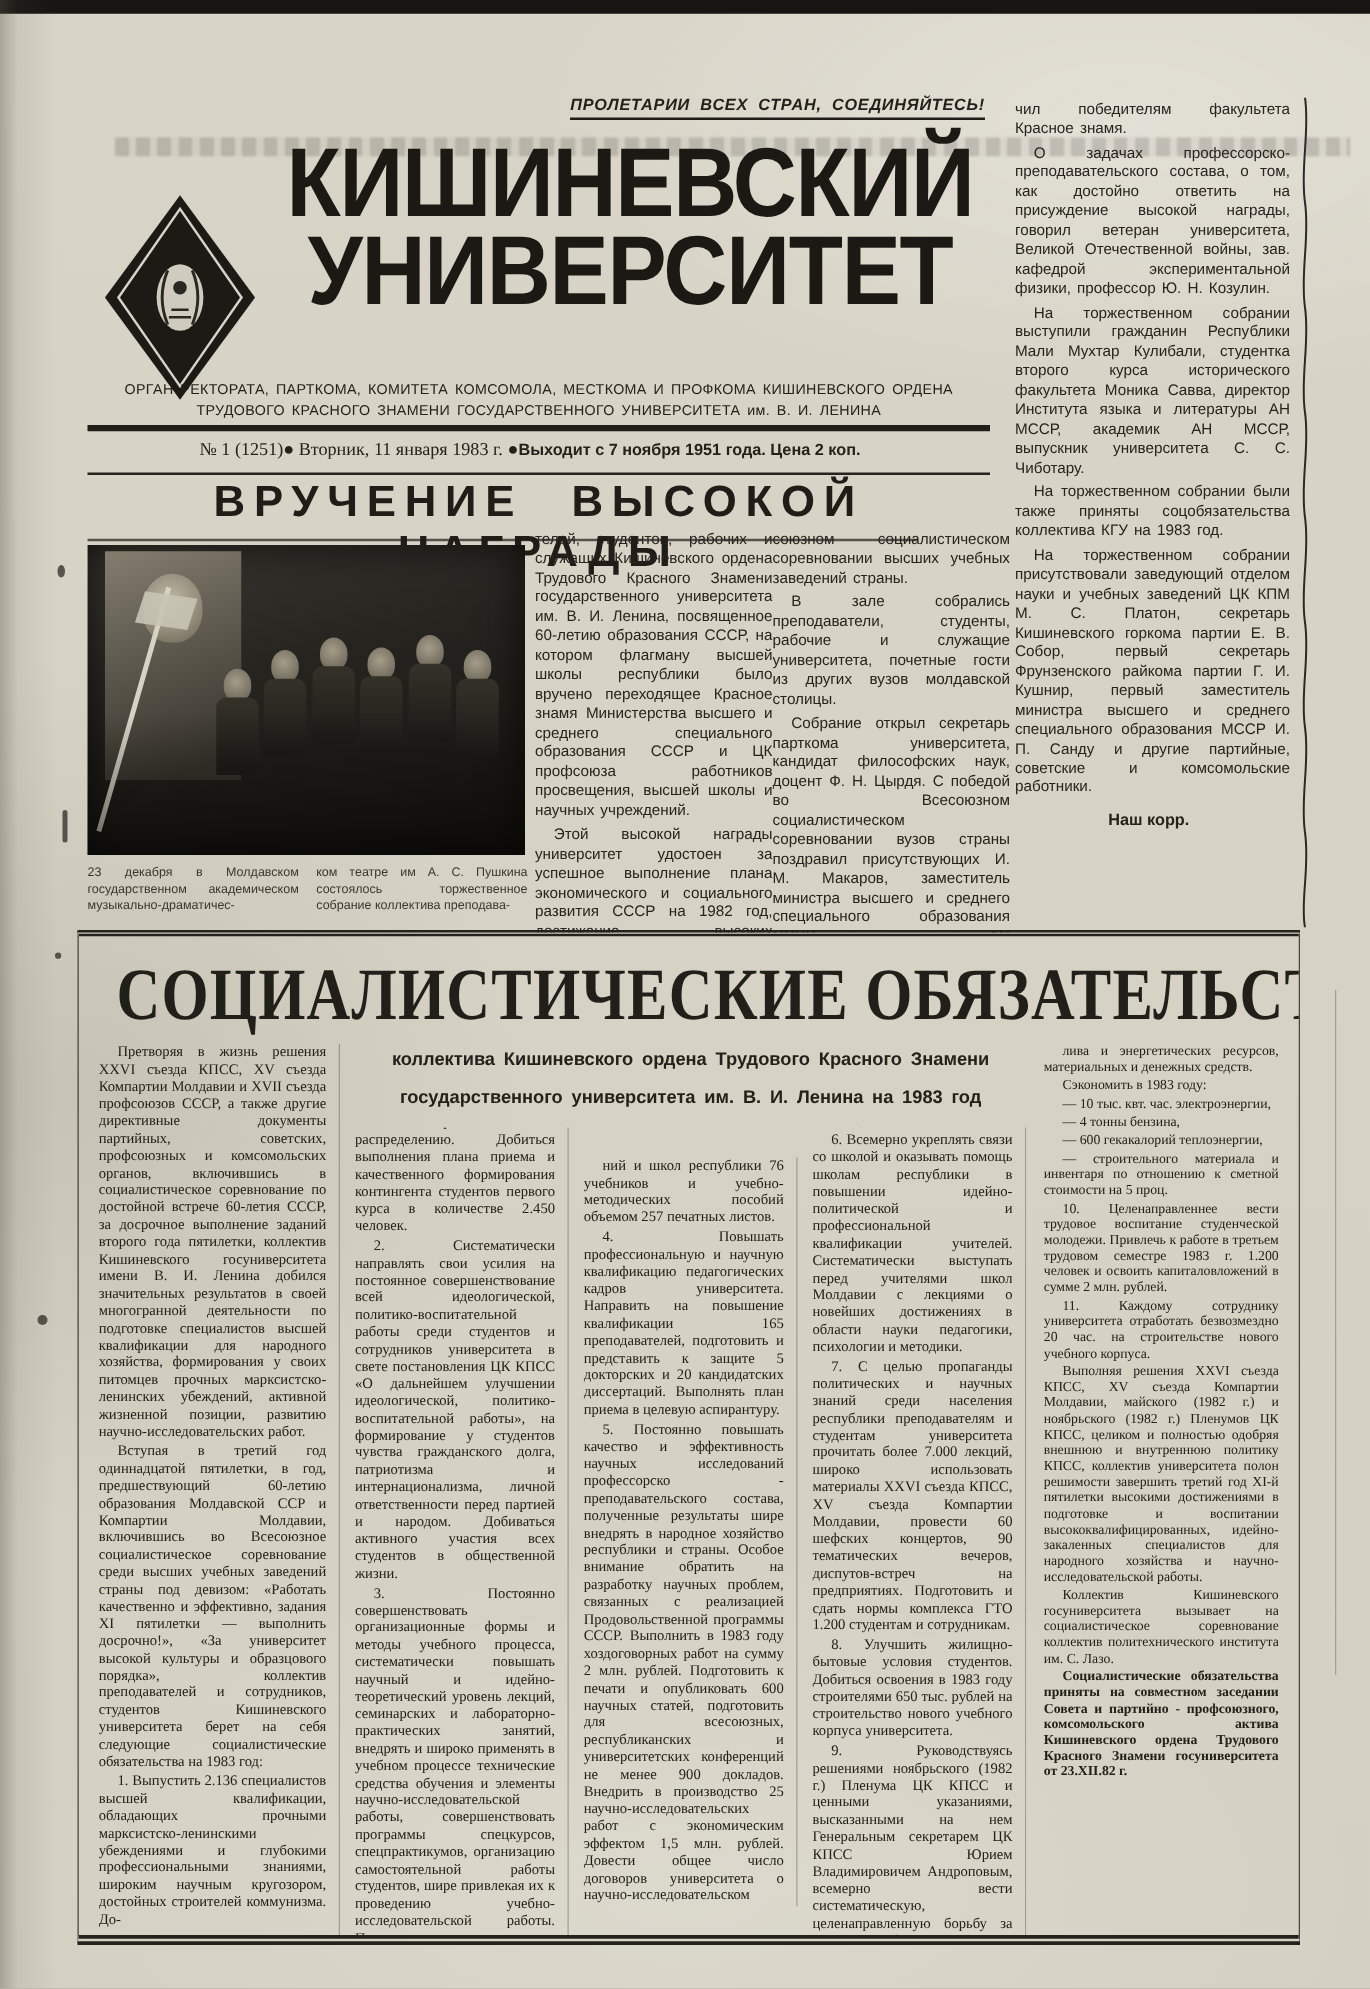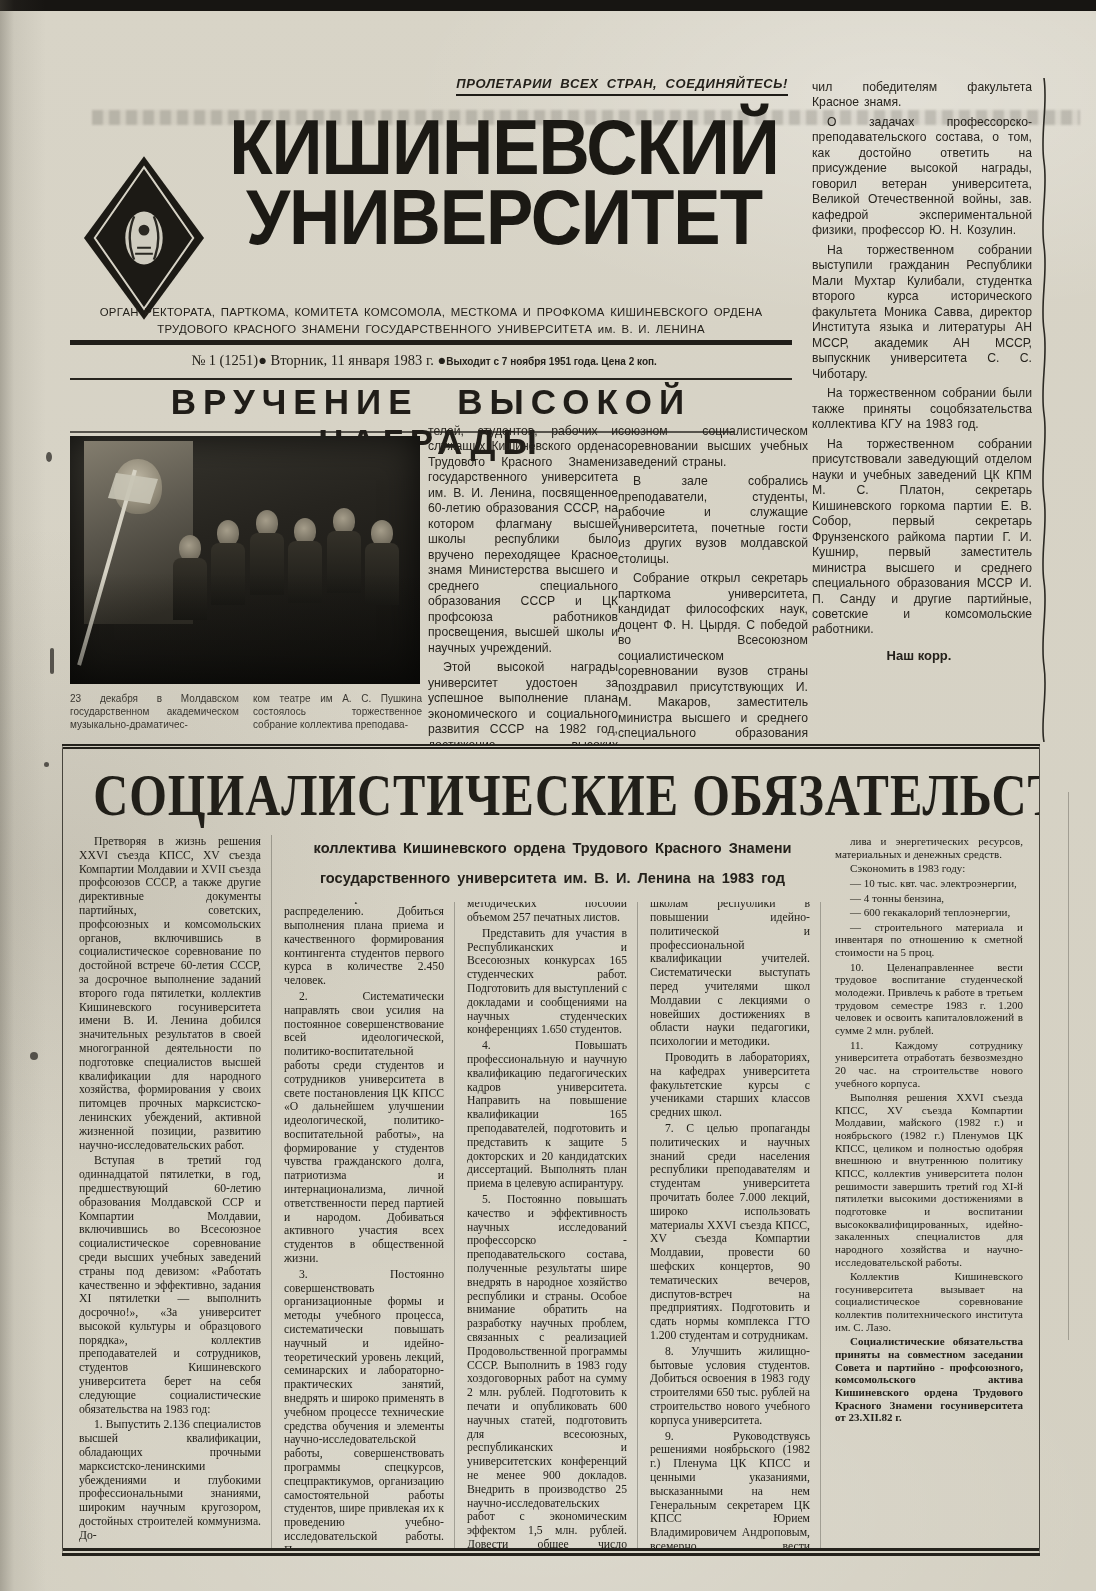--- a/index.html
+++ b/index.html
@@ -23,21 +23,21 @@
     border-bottom:2.5px solid #1e1c17;padding-bottom:3px;word-spacing:4px;font-style:italic;}
   .logo{position:absolute;left:10px;top:88px;width:128px;height:168px;}
   .title{position:absolute;left:148px;top:46px;width:572px;text-align:center;
     font-weight:bold;font-size:71px;line-height:.9;letter-spacing:-1px;color:#1b1914;
     transform:scale(1,1.1);transform-origin:top center;}
   .organ{position:absolute;left:0;top:238px;width:100%;text-align:center;
     font-weight:normal;font-size:11.4px;line-height:1.5;letter-spacing:.3px;word-spacing:2px;}
   .rule-thick{position:absolute;left:0;top:274px;width:100%;height:5px;background:#201e19;}
   .daterow{position:absolute;left:6px;right:20px;top:286px;display:flex;align-items:baseline;
     justify-content:center;font-family:"Liberation Serif",serif;font-size:14.5px;}
-  .daterow .pub{font-family:"Liberation Sans",sans-serif;font-weight:bold;font-size:10px;}
+  .daterow .pub{font-family:"Liberation Sans",sans-serif;font-weight:bold;font-size:13px;}
   .rule-thin{position:absolute;left:0;top:312px;width:100%;height:2px;background:#27241e;}
 
   
   .headline1{position:absolute;left:70px;top:382px;width:722px;text-align:center;
     font-weight:bold;font-size:35px;letter-spacing:7px;word-spacing:22px;color:#201d18;}
   .headline1-rule{position:absolute;left:70px;top:431px;width:664px;height:1.5px;background:rgba(32,29,24,.7);}
   .photo{position:absolute;left:70px;top:436px;width:350px;height:248px;overflow:hidden;
     background:linear-gradient(165deg,#3a3831 0%,#26241f 40%,#13120f 100%);
     box-shadow:inset 0 0 36px rgba(0,0,0,.75);}
   .ph-banner{position:absolute;left:4%;top:2%;width:31%;height:74%;
@@ -207,28 +207,26 @@
           <div>государственного университета им. В. И. Ленина на 1983 год</div>
         </div>
         <div class="midcols">
           <div class="a2col vr">
             <p class="p2 cont">биться стопроцентного прибытия выпускников на место работы по распределению. Добиться выполнения плана приема и качественного формирования контингента студентов первого курса в количестве 2.450 человек.</p>
             <p class="p2">2. Систематически направлять свои усилия на постоянное совершенствование всей идеологической, политико-воспитательной работы среди студентов и сотрудников университета в свете постановления ЦК КПСС «О дальнейшем улучшении идеологической, политико-воспитательной работы», на формирование у студентов чувства гражданского долга, патриотизма и интернационализма, личной ответственности перед партией и народом. Добиваться активного участия всех студентов в общественной жизни.</p>
             <p class="p2">3. Постоянно совершенствовать организационные формы и методы учебного процесса, систематически повышать научный и идейно-теоретический уровень лекций, семинарских и лабораторно-практических занятий, внедрять и широко применять в учебном процессе технические средства обучения и элементы научно-исследовательской работы, совершенствовать программы спецкурсов, спецпрактикумов, организацию самостоятельной работы студентов, шире привлекая их к проведению учебно-исследовательской работы. Подготовить к печати и издать для высших, средних специальных учебных заведе-</p>
           </div>
           <div class="a2col vr">
             <p class="p2 cont">ний и школ республики 76 учебников и учебно-методических пособий объемом 257 печатных листов.</p>
-            <p class="p2">Представить для участия в Республиканских и Всесоюзных конкурсах 165 студенческих работ. Подготовить для выступлений с докладами и сообщениями на научных студенческих конференциях 1.650 студентов.</p>
             <p class="p2">4. Повышать профессиональную и научную квалификацию педагогических кадров университета. Направить на повышение квалификации 165 преподавателей, подготовить и представить к защите 5 докторских и 20 кандидатских диссертаций. Выполнять план приема в целевую аспирантуру.</p>
             <p class="p2">5. Постоянно повышать качество и эффективность научных исследований профессорско - преподавательского состава, полученные результаты шире внедрять в народное хозяйство республики и страны. Особое внимание обратить на разработку научных проблем, связанных с реализацией Продовольственной программы СССР. Выполнить в 1983 году хоздоговорных работ на сумму 2 млн. рублей. Подготовить к печати и опубликовать 600 научных статей, подготовить для всесоюзных, республиканских и университетских конференций не менее 900 докладов. Внедрить в производство 25 научно-исследовательских работ с экономическим эффектом 1,5 млн. рублей. Довести общее число договоров университета о научно-исследовательском</p>
           </div>
           <div class="a2col vr">
             <p class="p2 cont">содружестве до 50.</p>
             <p class="p2">6. Всемерно укреплять связи со школой и оказывать помощь школам республики в повышении идейно-политической и профессиональной квалификации учителей. Систематически выступать перед учителями школ Молдавии с лекциями о новейших достижениях в области науки педагогики, психологии и методики.</p>
-            <p class="p2">Проводить в лабораториях, на кафедрах университета факультетские курсы с учениками старших классов средних школ.</p>
             <p class="p2">7. С целью пропаганды политических и научных знаний среди населения республики преподавателям и студентам университета прочитать более 7.000 лекций, широко использовать материалы XXVI съезда КПСС, XV съезда Компартии Молдавии, провести 60 шефских концертов, 90 тематических вечеров, диспутов-встреч на предприятиях. Подготовить и сдать нормы комплекса ГТО 1.200 студентам и сотрудникам.</p>
             <p class="p2">8. Улучшить жилищно-бытовые условия студентов. Добиться освоения в 1983 году строителями 650 тыс. рублей на строительство нового учебного корпуса университета.</p>
             <p class="p2">9. Руководствуясь решениями ноябрьского (1982 г.) Пленума ЦК КПСС и ценными указаниями, высказанными на нем Генеральным секретарем ЦК КПСС Юрием Владимировичем Андроповым, всемерно вести систематическую, целенаправленную борьбу за экономию и бережливость топ-</p>
           </div>
         </div>
       </div>
       <div class="a2col c5">
         <p class="p2 cont">лива и энергетических ресурсов, материальных и денежных средств.</p>
         <p class="p2">Сэкономить в 1983 году:</p>
         <p class="p2">— 10 тыс. квт. час. электроэнергии,</p>

